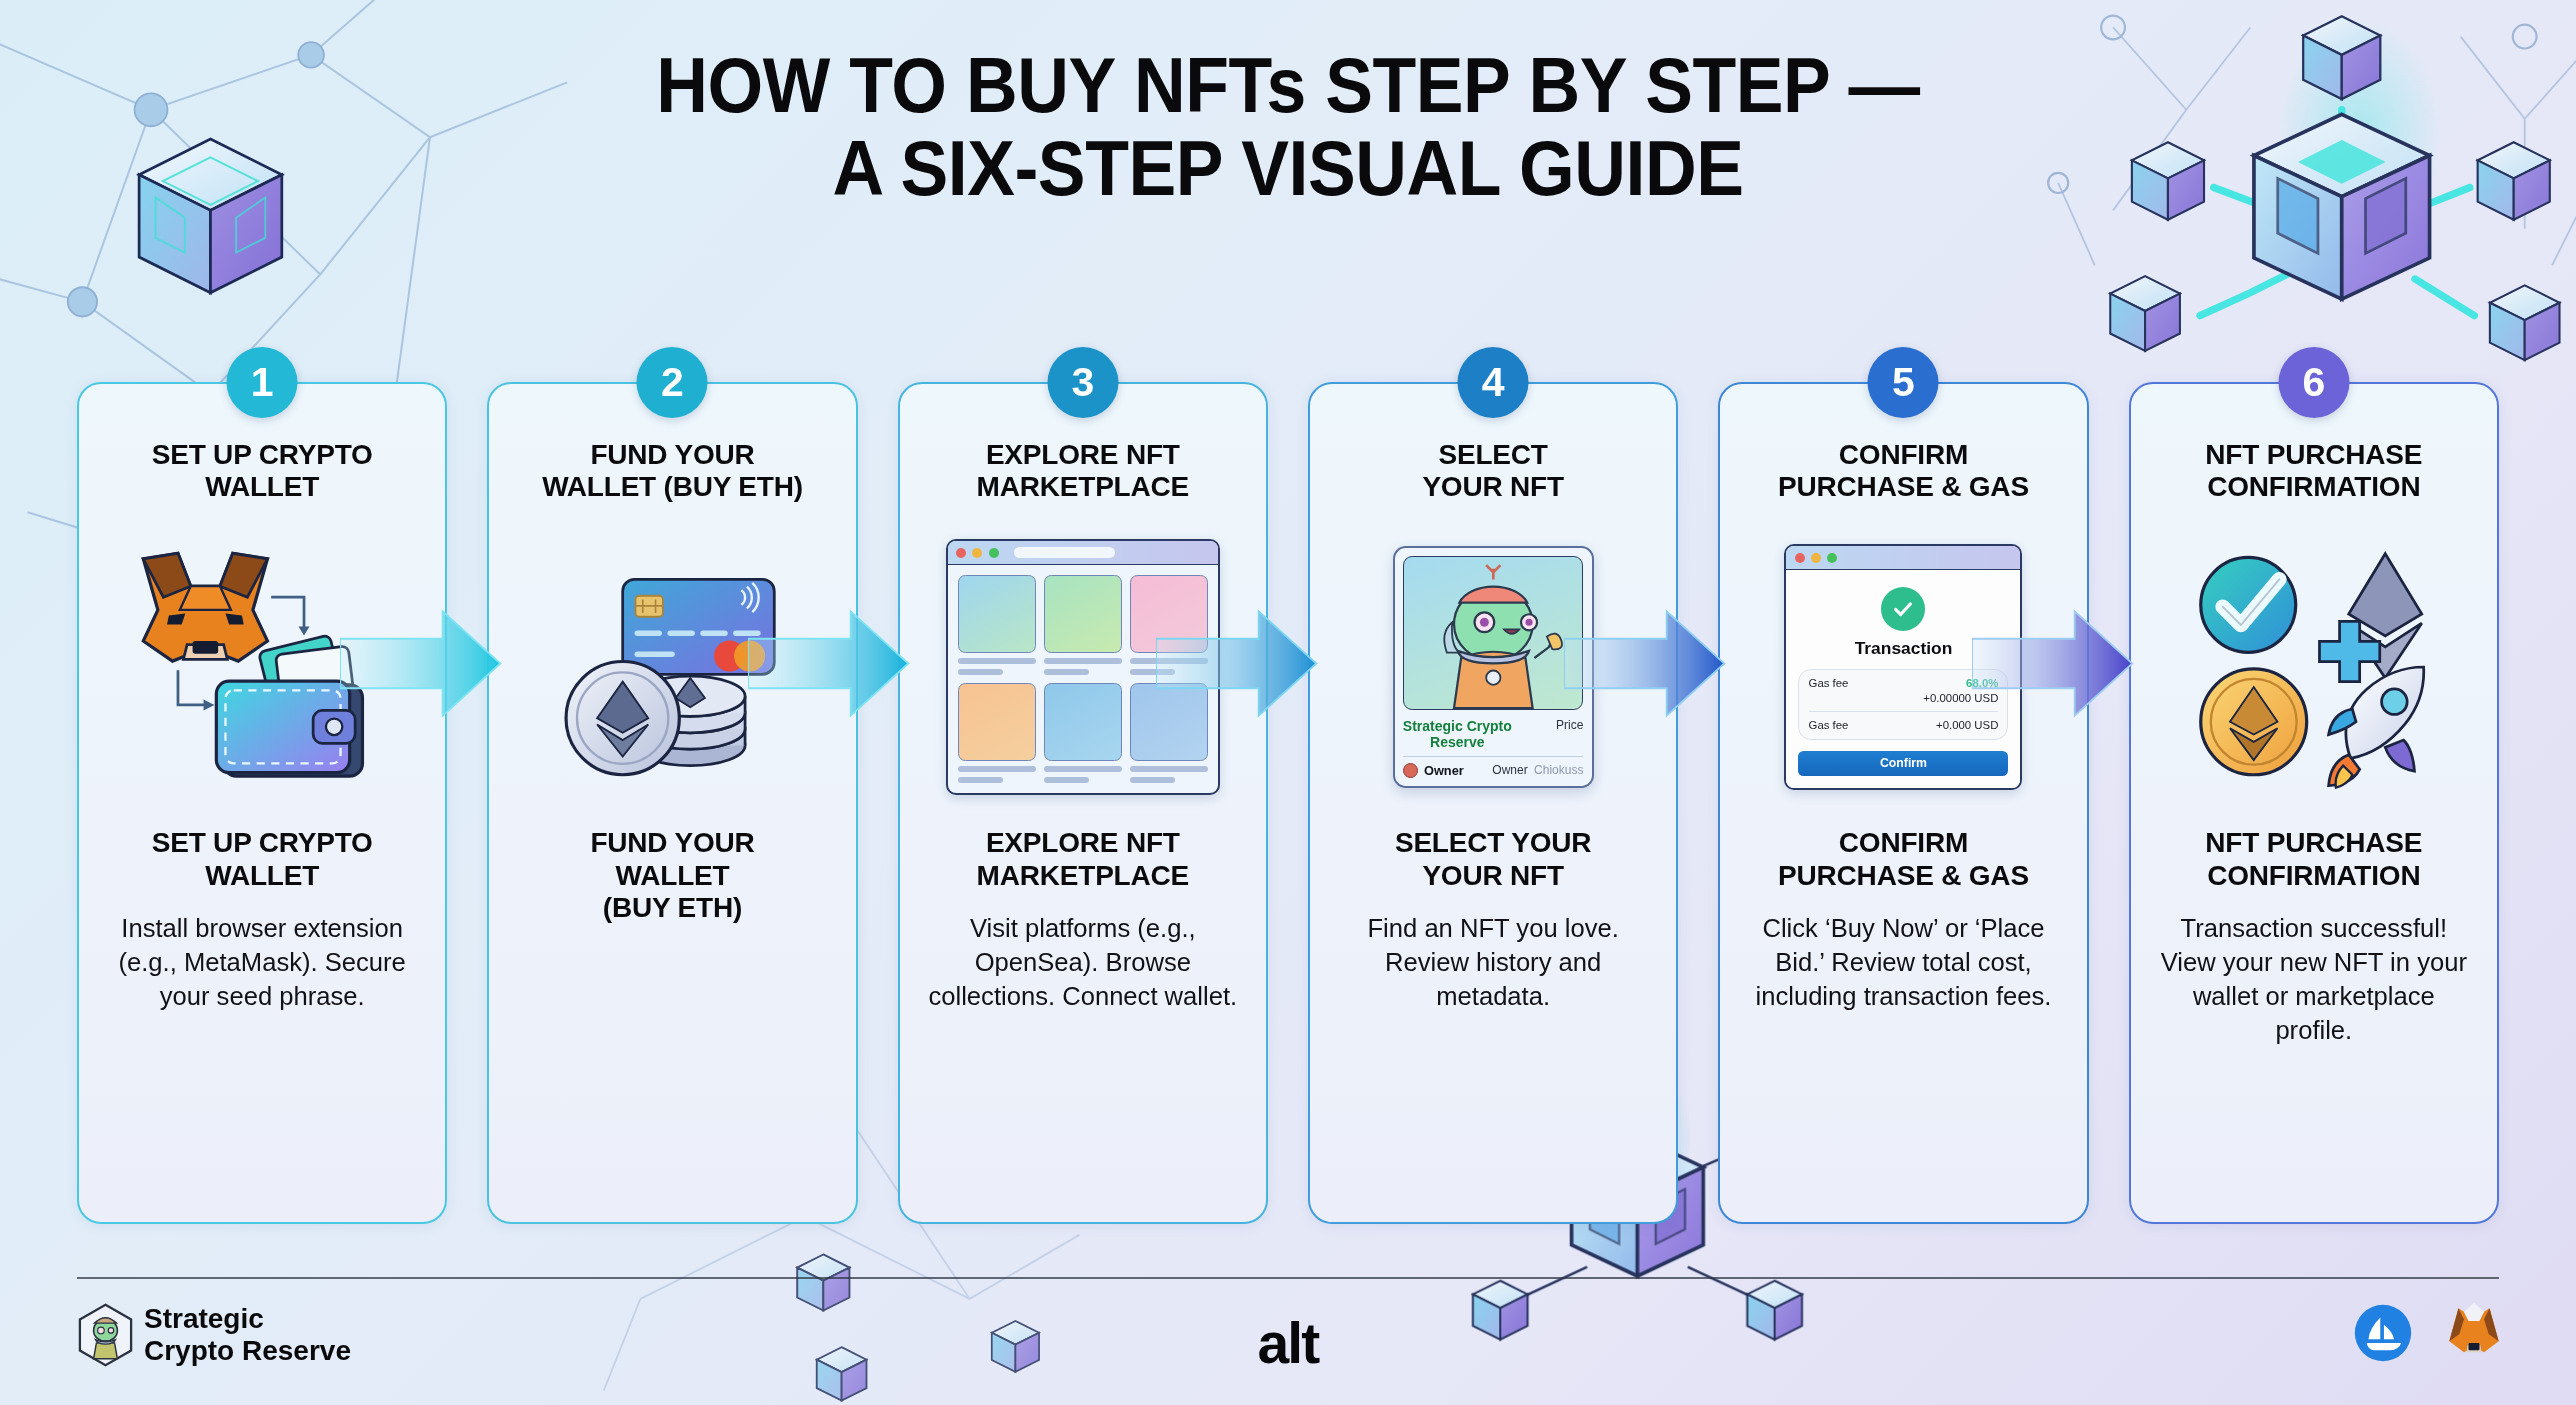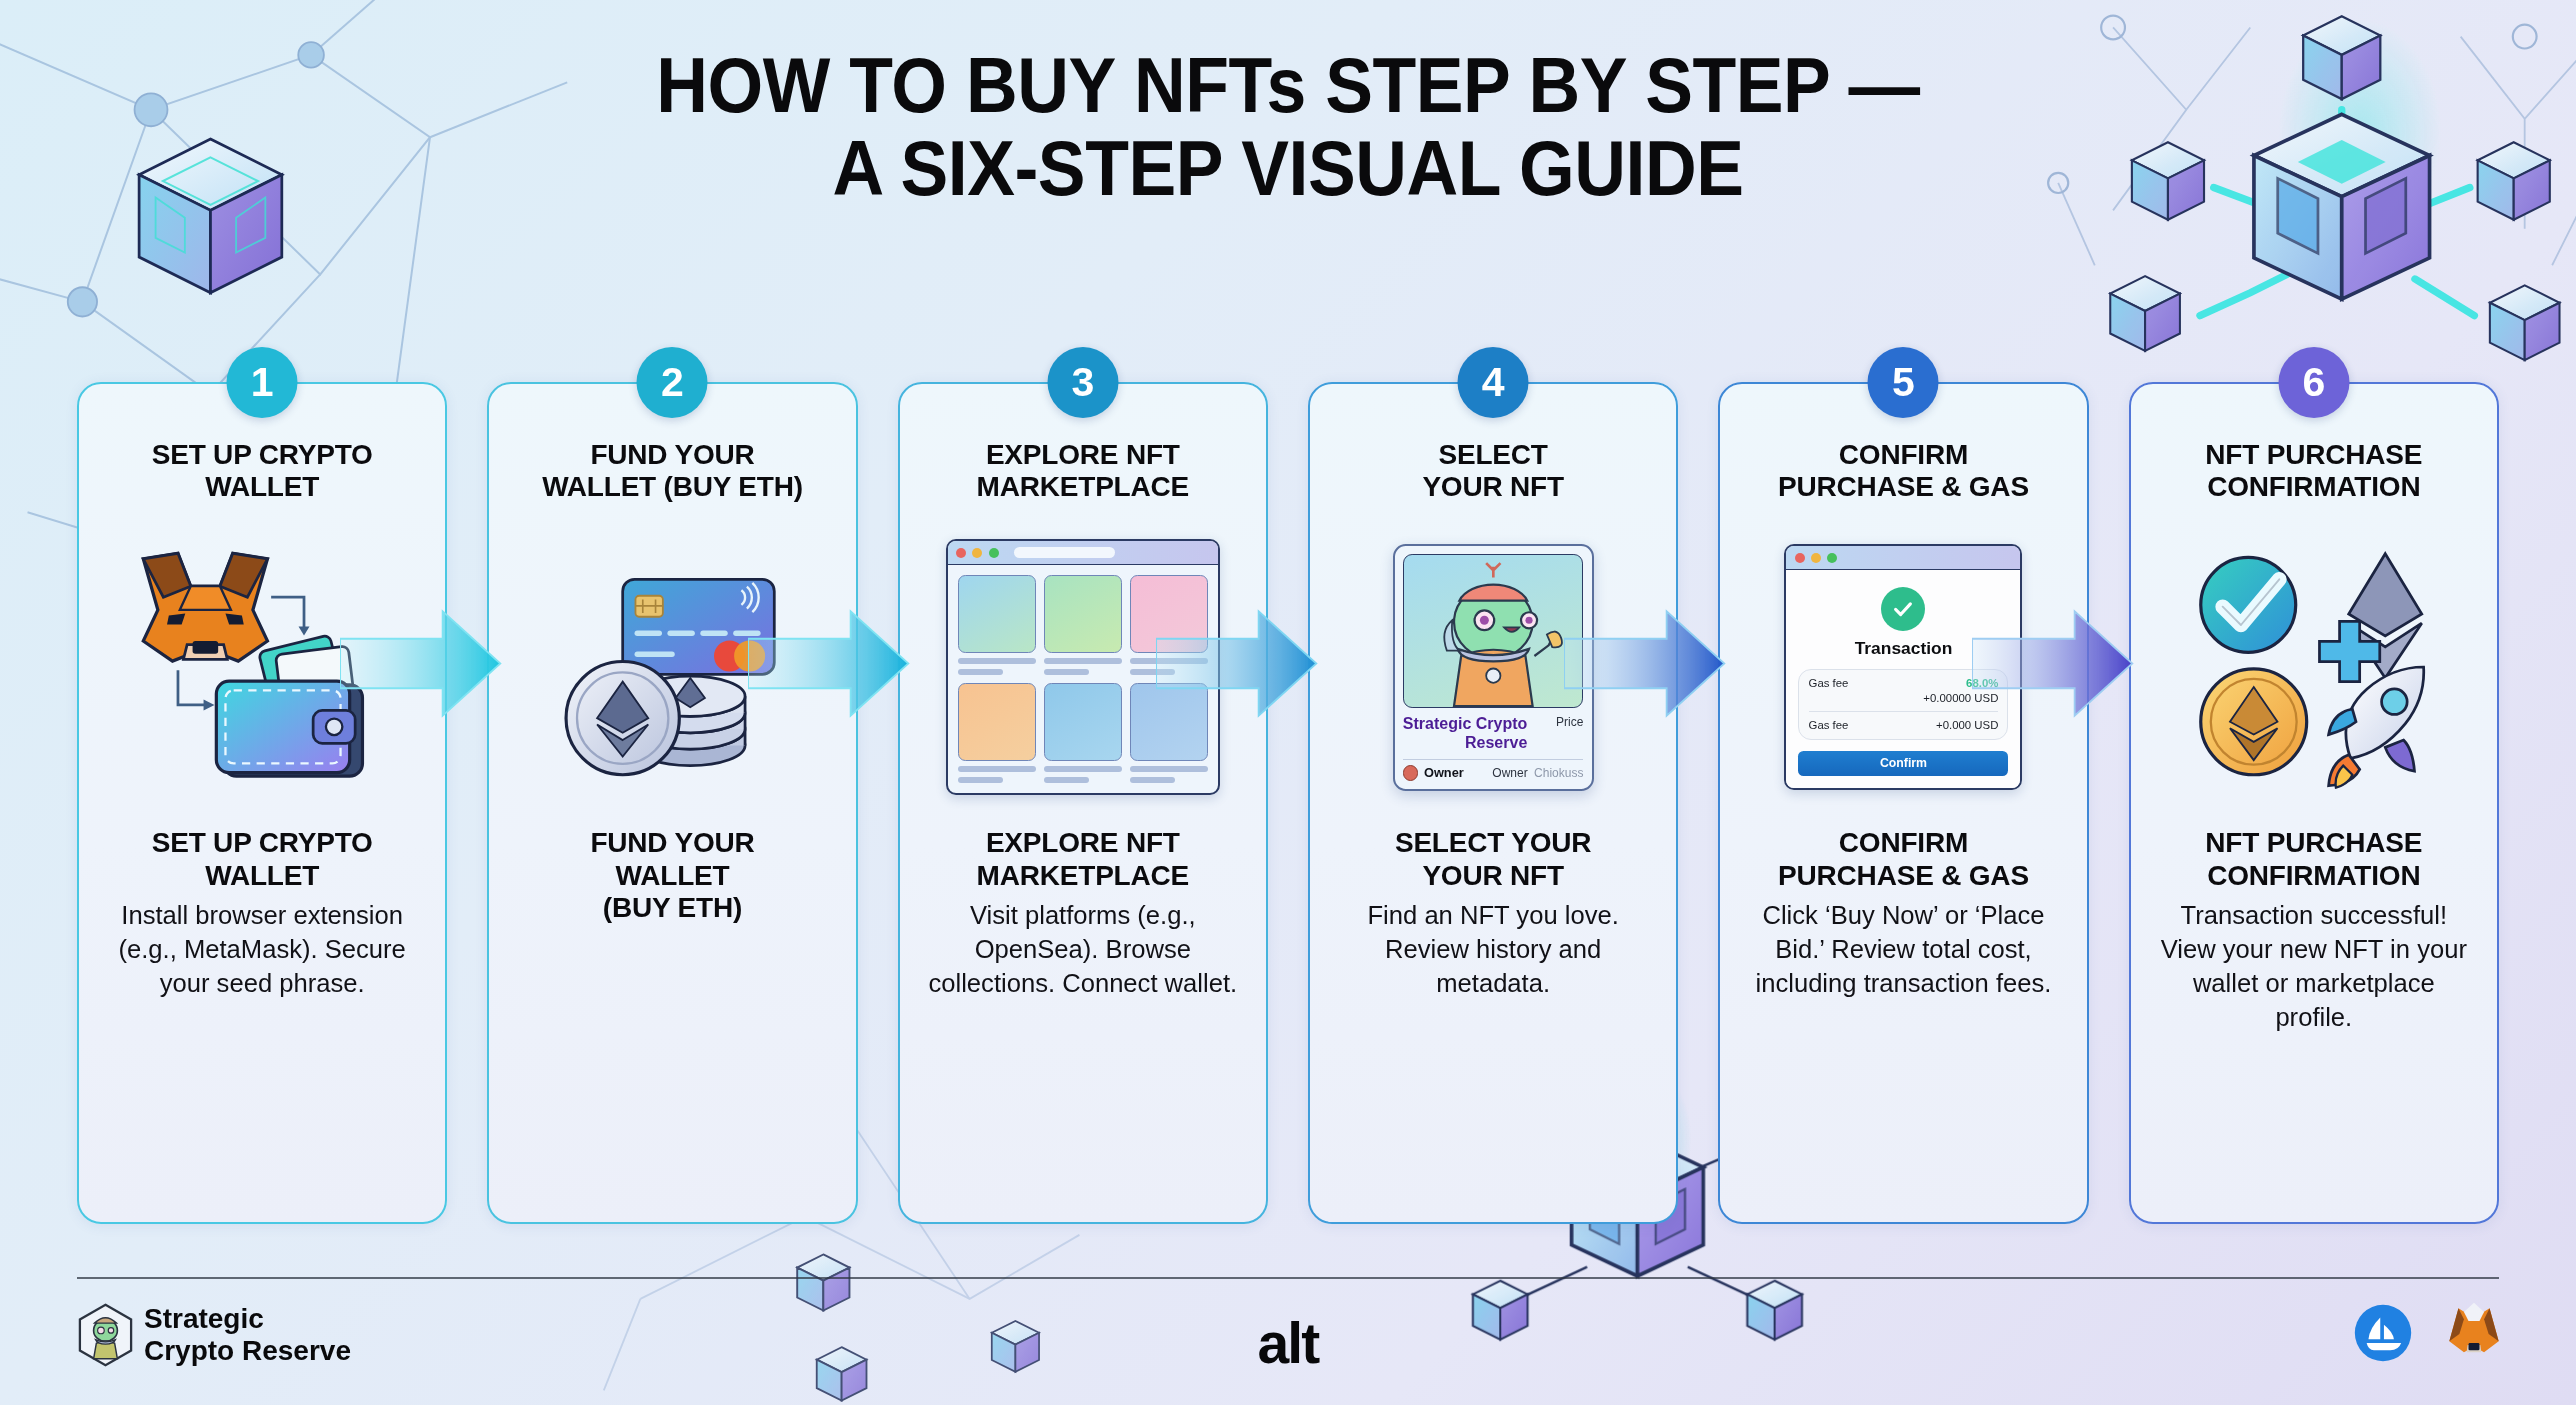--- a/index.html
+++ b/index.html
@@ -69,21 +69,21 @@
     position: relative;
   }
   .head2 {
     font-family: "Liberation Sans Narrow", "Liberation Sans", sans-serif;
     font-weight: 700; font-size: 28px; line-height: 1.16;
     text-align: center; color: #0b0b0e; margin-top: 14.6px; letter-spacing: -0.2px;
   }
   .body {
     font-family: "Liberation Sans Narrow", "Liberation Sans", sans-serif;
     font-size: 25.6px; line-height: 1.33; text-align: center;
-    color: #111116; margin-top: 6px; padding: 0 7.3px;
+    color: #111116; margin-top: 19px; padding: 0 7.3px;
   }
 
   
   .arrow { position: absolute; top: 604px; z-index: 6; pointer-events: none; }
 
   
   .footer-rule {
     position: absolute; left: 77px; top: 1277px;
     width: 2422px; height: 1.8px; background: #2b3340; opacity: .72; z-index: 4;
   }
@@ -116,21 +116,21 @@
   .tline { height: 6.4px; border-radius: 3.7px; background: #aebfdc; margin-top: 4.6px; }
   .tline.s { width: 58%; }
 
   .nftcard {
     width: 201px; border: 2.3px solid #5a6f9c; border-radius: 12.8px;
     background: #eef5fc; padding: 8.2px; box-shadow: 0 4.6px 12.8px rgba(40,70,130,.2);
   }
   .nftimg { height: 154px; border-radius: 9.1px; border: 1.8px solid #2b3a63;
     background: linear-gradient(160deg, #a5dbf0, #bfe8cf); position: relative; overflow: hidden; }
   .nftrow { display: flex; justify-content: space-between; align-items: flex-start; margin-top: 7.3px; }
-  .nftname { font-weight: 700; font-size: 16px; line-height: 1.15; color: #4c1d95; text-align: right; }
+  .nftname { font-weight: 700; font-size: 14px; line-height: 1.15; color: #15803d; text-align: center; }
   .nftprice { font-size: 12px; color: #2d3440; }
   .nfthr { height: 0.9px; background: #c2cde0; margin: 6.4px 0 5.5px; }
   .nftown { display: flex; justify-content: space-between; align-items: center; }
   .ownleft { display: flex; align-items: center; gap: 5.5px; font-weight: 700; font-size: 12.8px; color: #10131a; }
   .ownav { width: 15.6px; height: 15.6px; border-radius: 50%; background: #d8695a; border: 0.9px solid #8d3c30; }
   .ownright { font-size: 12px; color: #2d3440; display: flex; gap: 6.4px; }
   .ownright .ghost { color: #8e98aa; }
 
   .txwin { width: 238px; }
   .txbody { padding: 11px 12px 12.8px; background: #fdfdfe; text-align: center; }

